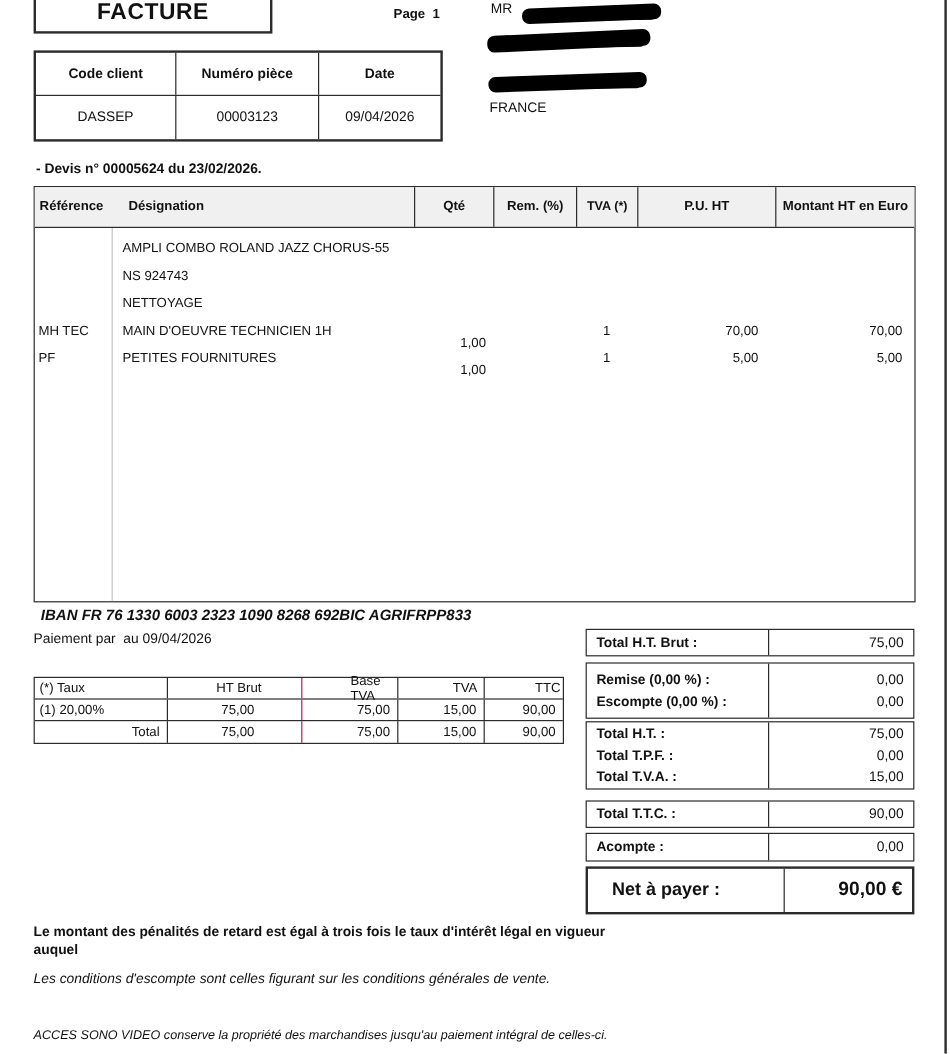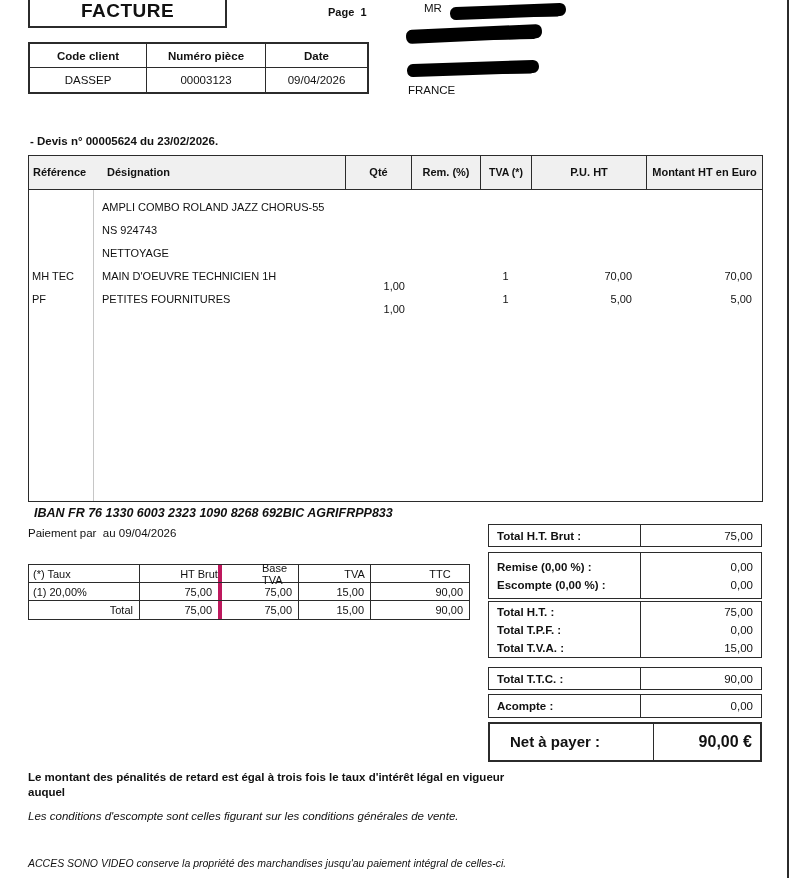--- a/index.html
+++ b/index.html
@@ -13,32 +13,32 @@
 
   
   .facture-box { position:absolute; left:28px; top:-10px; width:199px; height:38px;
                  border:2px solid #2b2b2b; display:flex; align-items:flex-end; justify-content:center; }
   .facture-box span { font-size:19px; font-weight:bold; letter-spacing:0.5px; padding-bottom:4px; }
 
   .page-num { position:absolute; left:328px; top:6px; font-size:11px; font-weight:bold; white-space:pre; }
 
   
   .address { position:absolute; left:408px; top:0; width:360px; font-size:11.5px; }
-  .addr-line1 { position:absolute; left:16px; top:2px; }
+  .addr-line1 { position:absolute; left:1px; top:2px; }
   .addr-country { position:absolute; left:0; top:84px; }
   .redact { position:absolute; background:#000; border-radius:6px; }
   .redact.r1 { left:26px; top:3px; width:116px; height:13px; transform:rotate(-2.2deg); }
   .redact.r2 { left:-2px; top:27px; width:136px; height:14px; transform:rotate(-2.6deg); }
   .redact.r3 { left:-1px; top:62px; width:132px; height:13px; transform:rotate(-2deg); }
   .redact::after { content:""; position:absolute; left:4px; right:6px; top:55%; height:5px;
                    background:#000; transform:rotate(1.6deg); border-radius:3px; }
 
   
   .client-box { position:absolute; left:28px; top:42px; width:341px; border:2px solid #2b2b2b; }
-  .cb-row { display:flex; height:24px; }
+  .cb-row { display:flex; height:36px; }
   .cb-row.head { border-bottom:1.5px solid #2b2b2b; font-weight:bold; }
   .cb-cell { display:flex; align-items:center; justify-content:center; font-size:11.5px; }
   .cb-cell.w1 { width:116px; }
   .cb-cell.w2 { width:120px; border-left:1.5px solid #2b2b2b; border-right:1.5px solid #2b2b2b; }
   .cb-cell.w3 { flex:1; }
 
   .devis-line { position:absolute; left:30px; top:135px; font-size:11.5px; font-weight:bold; }
 
   
   .items-table { position:absolute; left:28px; top:155px; width:735px; height:347px; border:1.5px solid #2b2b2b; }
@@ -69,21 +69,21 @@
   .payment-line { position:absolute; left:28px; top:527px; font-size:11.5px; white-space:pre; }
 
   
   .tax-table { position:absolute; left:28px; top:564px; width:442px; border:1.5px solid #2b2b2b; font-size:11px; }
   .tx-row { display:flex; height:18px; align-items:center; }
   .tx-row.head { border-bottom:1px solid #2b2b2b; }
   .tx-row.r1  { border-bottom:1px solid #2b2b2b; }
   .tx-cell { height:100%; display:flex; align-items:center; }
   .tx-c1 { width:110px; padding:0 4px; }
   .tx-c2 { width:79px; border-left:1px solid #2b2b2b; }
-  .tx-c3 { width:80px; border-left:4px solid #be185d; }
+  .tx-c3 { width:80px; border-left:1px solid #be185d;margin-left:33px; }
   .tx-c4 { width:72px; border-left:1px solid #2b2b2b; }
   .tx-c5 { flex:1;    border-left:1px solid #2b2b2b; }
   .tx-cell.center { justify-content:center;padding-left:40px; }
   .tx-cell.right  { justify-content:flex-end; padding-right:6px; }
 
   
   .tot-box { position:absolute; left:488px; width:274px; border:1.5px solid #2b2b2b; display:flex; }
   .tot-labels { width:152px; border-right:1px solid #2b2b2b; display:flex; flex-direction:column; justify-content:center; }
   .tot-values { flex:1; display:flex; flex-direction:column; justify-content:center; }
   .tot-label { font-size:11.5px; font-weight:bold; padding-left:8px; line-height:18px; }

